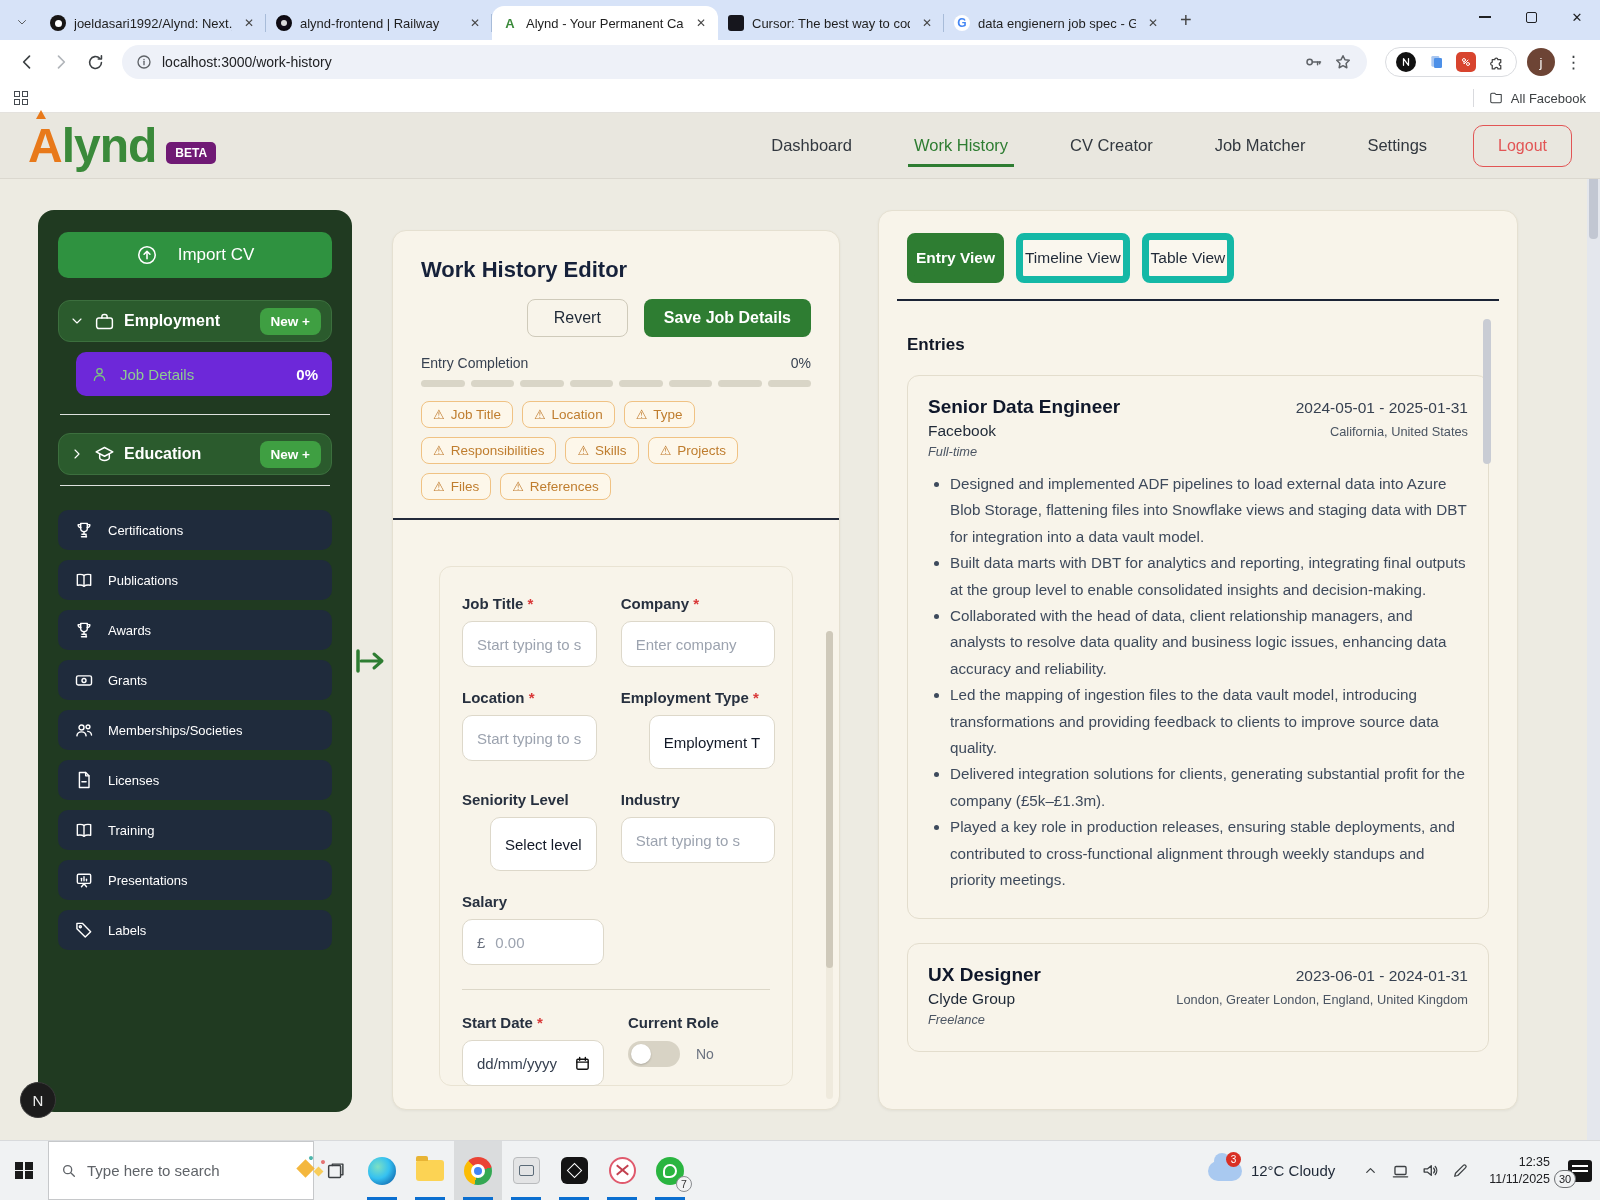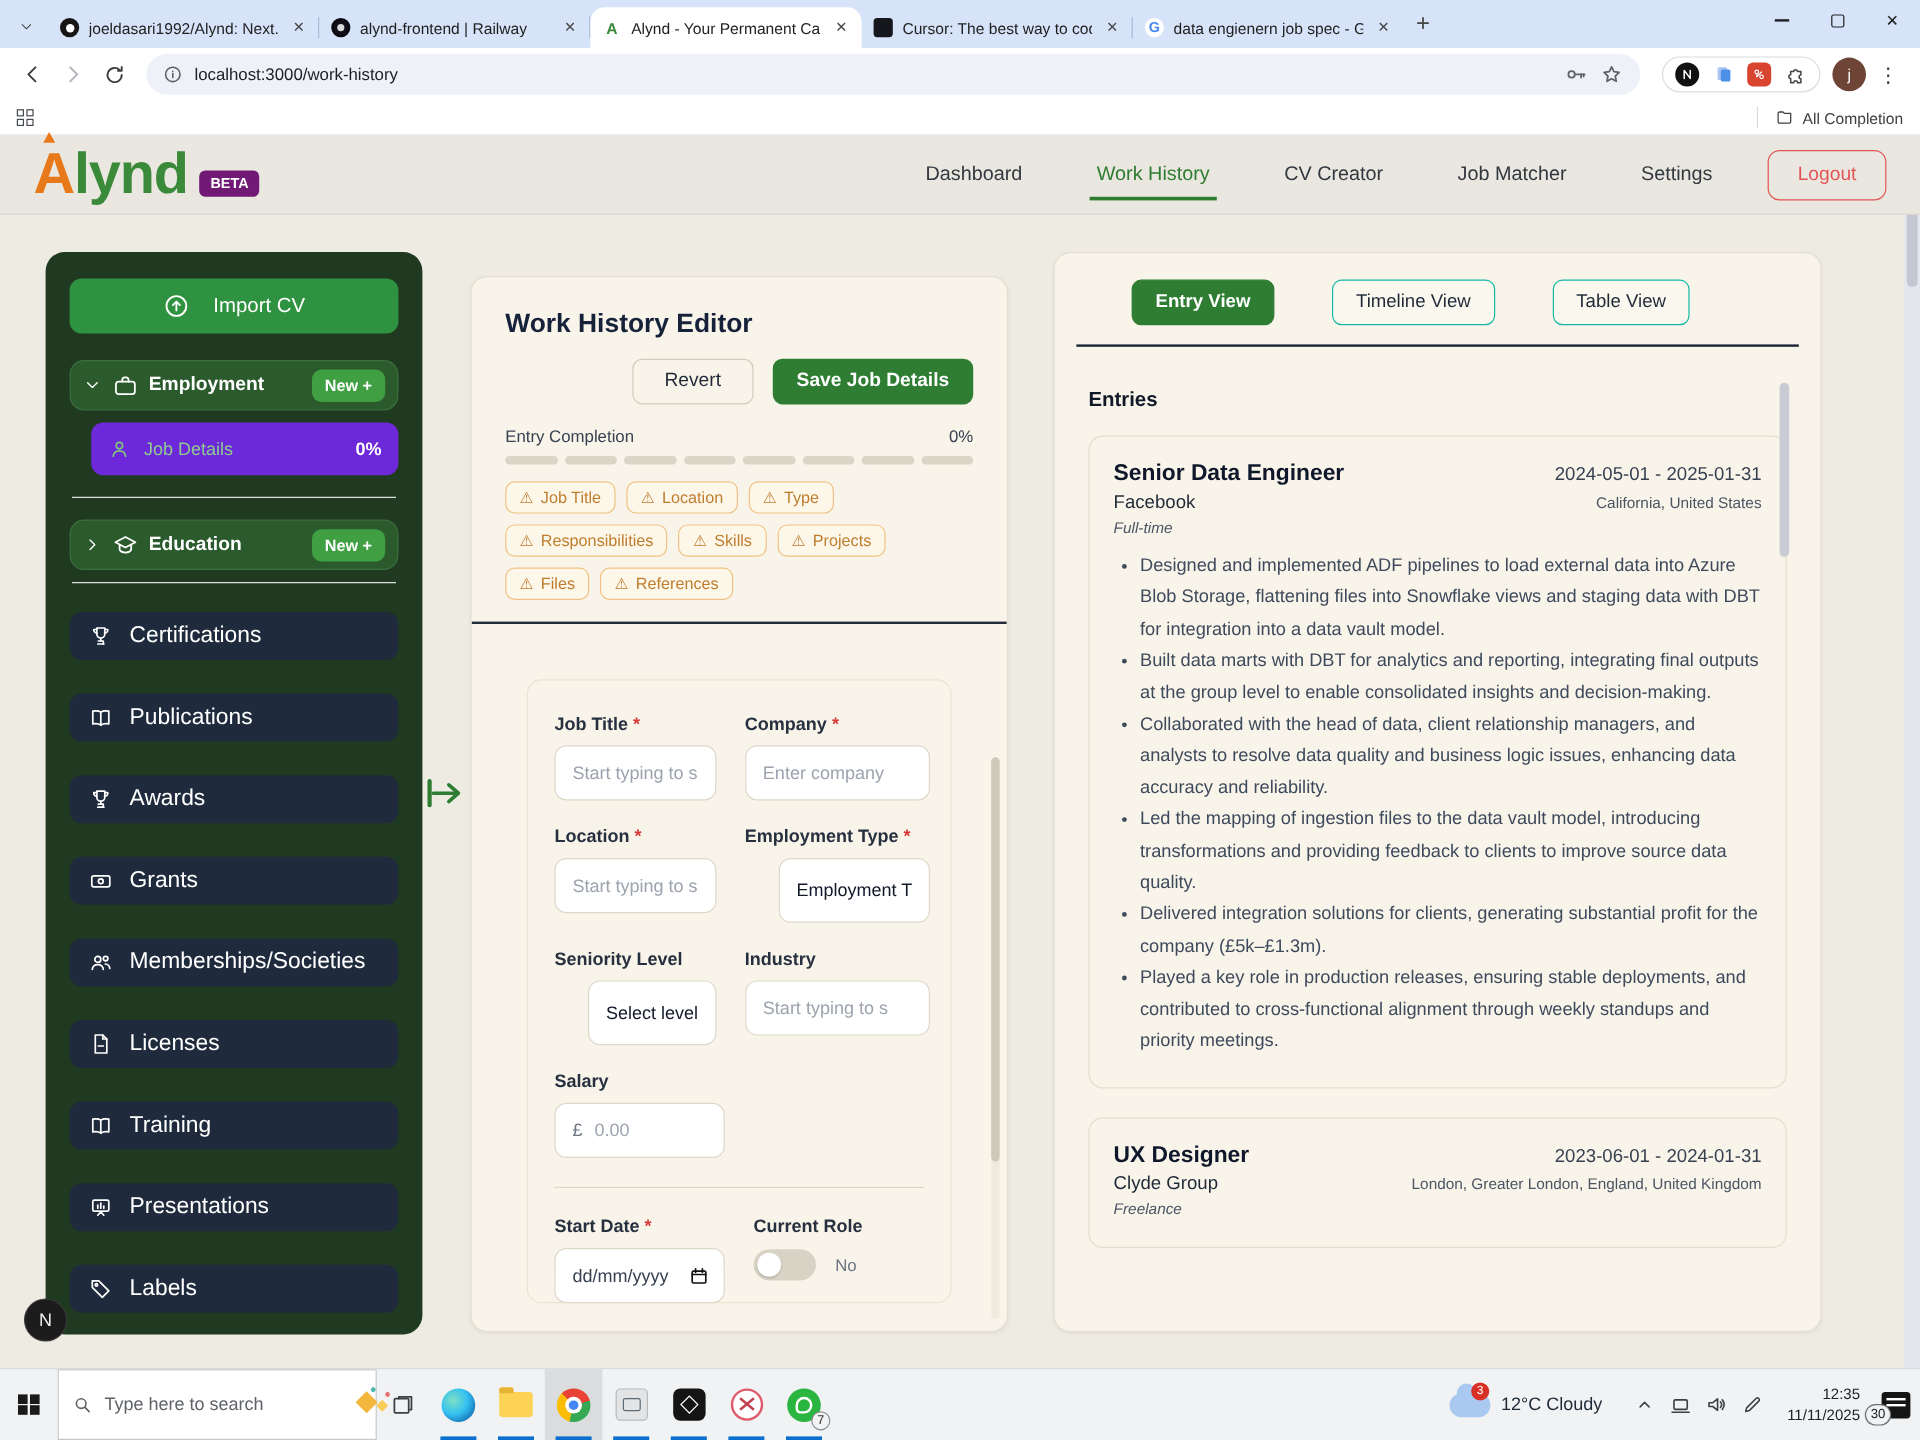--- a/index.html
+++ b/index.html
@@ -61,21 +61,21 @@
   .sidebar { position:absolute; left:38px; top:97px; width:314px; height:902px; background:#203a21; border-radius:16px; padding:22px 20px; overflow:hidden; }
   .importcv { height:46px; background:#2f9240; border-radius:10px; display:flex; align-items:center; justify-content:center; gap:20px; color:#fff; font-size:17px; margin-bottom:22px; }
   .secrow { height:42px; background:#2b5b2d; border:1px solid #3c6f3e; border-radius:12px; display:flex; align-items:center; padding:0 10px; gap:9px; margin-bottom:10px; }
   .seclabel { color:#fff; font-weight:bold; font-size:16px; flex:1; }
   .newbtn { background:#3f9f42; color:#fff; font-size:13.5px; font-weight:bold; padding:6px 11px; border-radius:8px; }
   .subrow { margin:0 0 18px 18px; height:44px; background:#6d28d9; border-radius:10px; display:flex; align-items:center; padding:0 14px; gap:11px; }
   .subrow .sublabel { color:#8ecb90; font-size:15px; flex:1; }
   .subrow .pct { color:#fff; font-weight:bold; font-size:15px; }
   .sdivider { border:none; border-top:1px solid rgba(255,255,255,.85); margin:0 2px 18px; }
   .sdivider2 { margin-bottom:24px; }
-  .navy { height:40px; background:#1f2b3c; border-radius:10px; display:flex; align-items:center; padding:0 16px; gap:14px; color:#fff; font-size:19px; margin-bottom:28px; }
+  .navy { height:40px; background:#1f2b3c; border-radius:10px; display:flex; align-items:center; padding:0 16px; gap:14px; color:#fff; font-size:13px; margin-bottom:10px; }
   .ic { stroke:#fff; fill:none; stroke-width:1.7; stroke-linecap:round; stroke-linejoin:round; flex:none; }
   .icg { stroke:#7cc57e; }
 
   .expand-arrow { position:absolute; left:354px; top:534px; }
   .nbadge { position:absolute; left:20px; top:969px; width:36px; height:36px; border-radius:50%; background:#1c1c1c; border:1px solid #3a3a3a; color:#eee; font-size:15px; display:flex; align-items:center; justify-content:center; z-index:5; }
 
   
   .panel { background:#f8f4ea; border:1px solid #e5e0d1; border-radius:14px; box-shadow:0 1px 3px rgba(0,0,0,.05); }
   .editor { position:absolute; left:392px; top:117px; width:448px; height:880px; padding:26px 28px 0; overflow:hidden; }
   .ed-title { font-size:22px; font-weight:bold; color:#16213a; margin-bottom:16px; }
@@ -103,21 +103,21 @@
   .togglewrap { display:flex; align-items:center; gap:16px; margin-top:10px; }
   .toggle { width:52px; height:26px; background:#d8d3c5; border-radius:13px; position:relative; }
   .toggle::after { content:""; position:absolute; left:3px; top:3px; width:20px; height:20px; background:#fff; border-radius:50%; box-shadow:0 1px 2px rgba(0,0,0,.2); }
   .togglelabel { font-size:14px; color:#6b7280; }
   .ed-scroll { position:absolute; right:6px; top:400px; bottom:10px; width:7px; background:#efeadd; border-radius:4px; }
   .ed-scroll::after { content:""; position:absolute; left:0; right:0; top:0; height:72%; background:#cfc9ba; border-radius:4px; }
 
   
   .entries { position:absolute; left:878px; top:97px; width:640px; height:900px; padding:22px 28px 0; overflow:hidden; }
   .viewtabs { display:flex; gap:12px; margin-bottom:16px; }
-  .vtab { font-size:15.5px; padding:9px 19px; border-radius:8px; border:1px solid #14b8a6; background:#faf7ee; color:#1f2937;margin-left:36px; }
+  .vtab { font-size:15.5px; padding:9px 2px; border-radius:8px; border:7px solid #14b8a6; background:#faf7ee; color:#1f2937; }
   .vtab.active { background:#2e7d32; border-color:#2e7d32; color:#fff; font-weight:bold; }
   .en-divider { border:none; border-top:2px solid #1b2335; margin:0 -10px 34px; }
   .en-heading { font-size:17px; font-weight:bold; color:#111827; margin-bottom:20px; }
   .ecard { border:1px solid #e3ddcd; border-radius:12px; padding:20px 20px 24px; margin-bottom:24px; background:#f8f4ea; }
   .erow { display:flex; justify-content:space-between; align-items:baseline; }
   .etitle { font-size:19px; font-weight:bold; color:#0f172a; }
   .edates { font-size:15.5px; color:#374151; }
   .ecompany { font-size:15.5px; color:#1f2937; margin-top:4px; }
   .eloc { font-size:12.8px; color:#4b5563; }
   .etype { font-size:12.8px; font-style:italic; color:#4b5563; margin-top:4px; }
@@ -293,21 +293,21 @@
     <div class="gridic">
         <span></span>
         <span></span>
         <span></span>
         <span></span>
       </div>
     <div class="allbm">
       <svg width="16" height="14" viewBox="0 0 24 24" class="ic" style="stroke:#3c4043;stroke-width:1.8">
           <path d="M3 6a2 2 0 0 1 2-2h5l2 2h9a0 0 0 0 1 0 0v12a2 2 0 0 1-2 2H5a2 2 0 0 1-2-2z"></path>
         </svg>
-      <span>All Completion</span>
+      <span>All Facebook</span>
     </div>
   </div>
 
   <div class="app">
     <div class="appheader">
       <div class="logo">
         <span class="logo-word"><span class="logo-a">A</span><span class="logo-rest">lynd</span></span>
         <span class="beta">BETA</span>
       </div>
       <nav class="mainnav">

